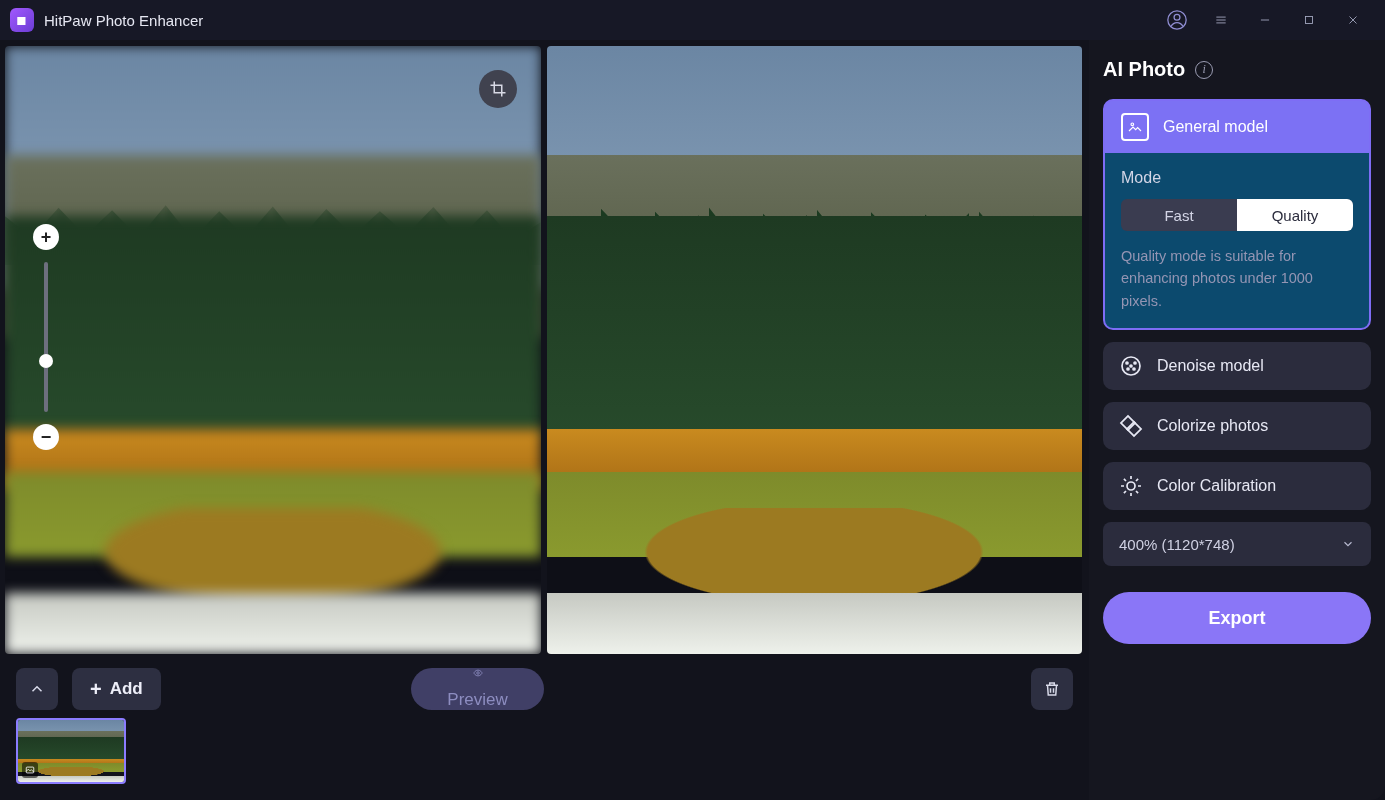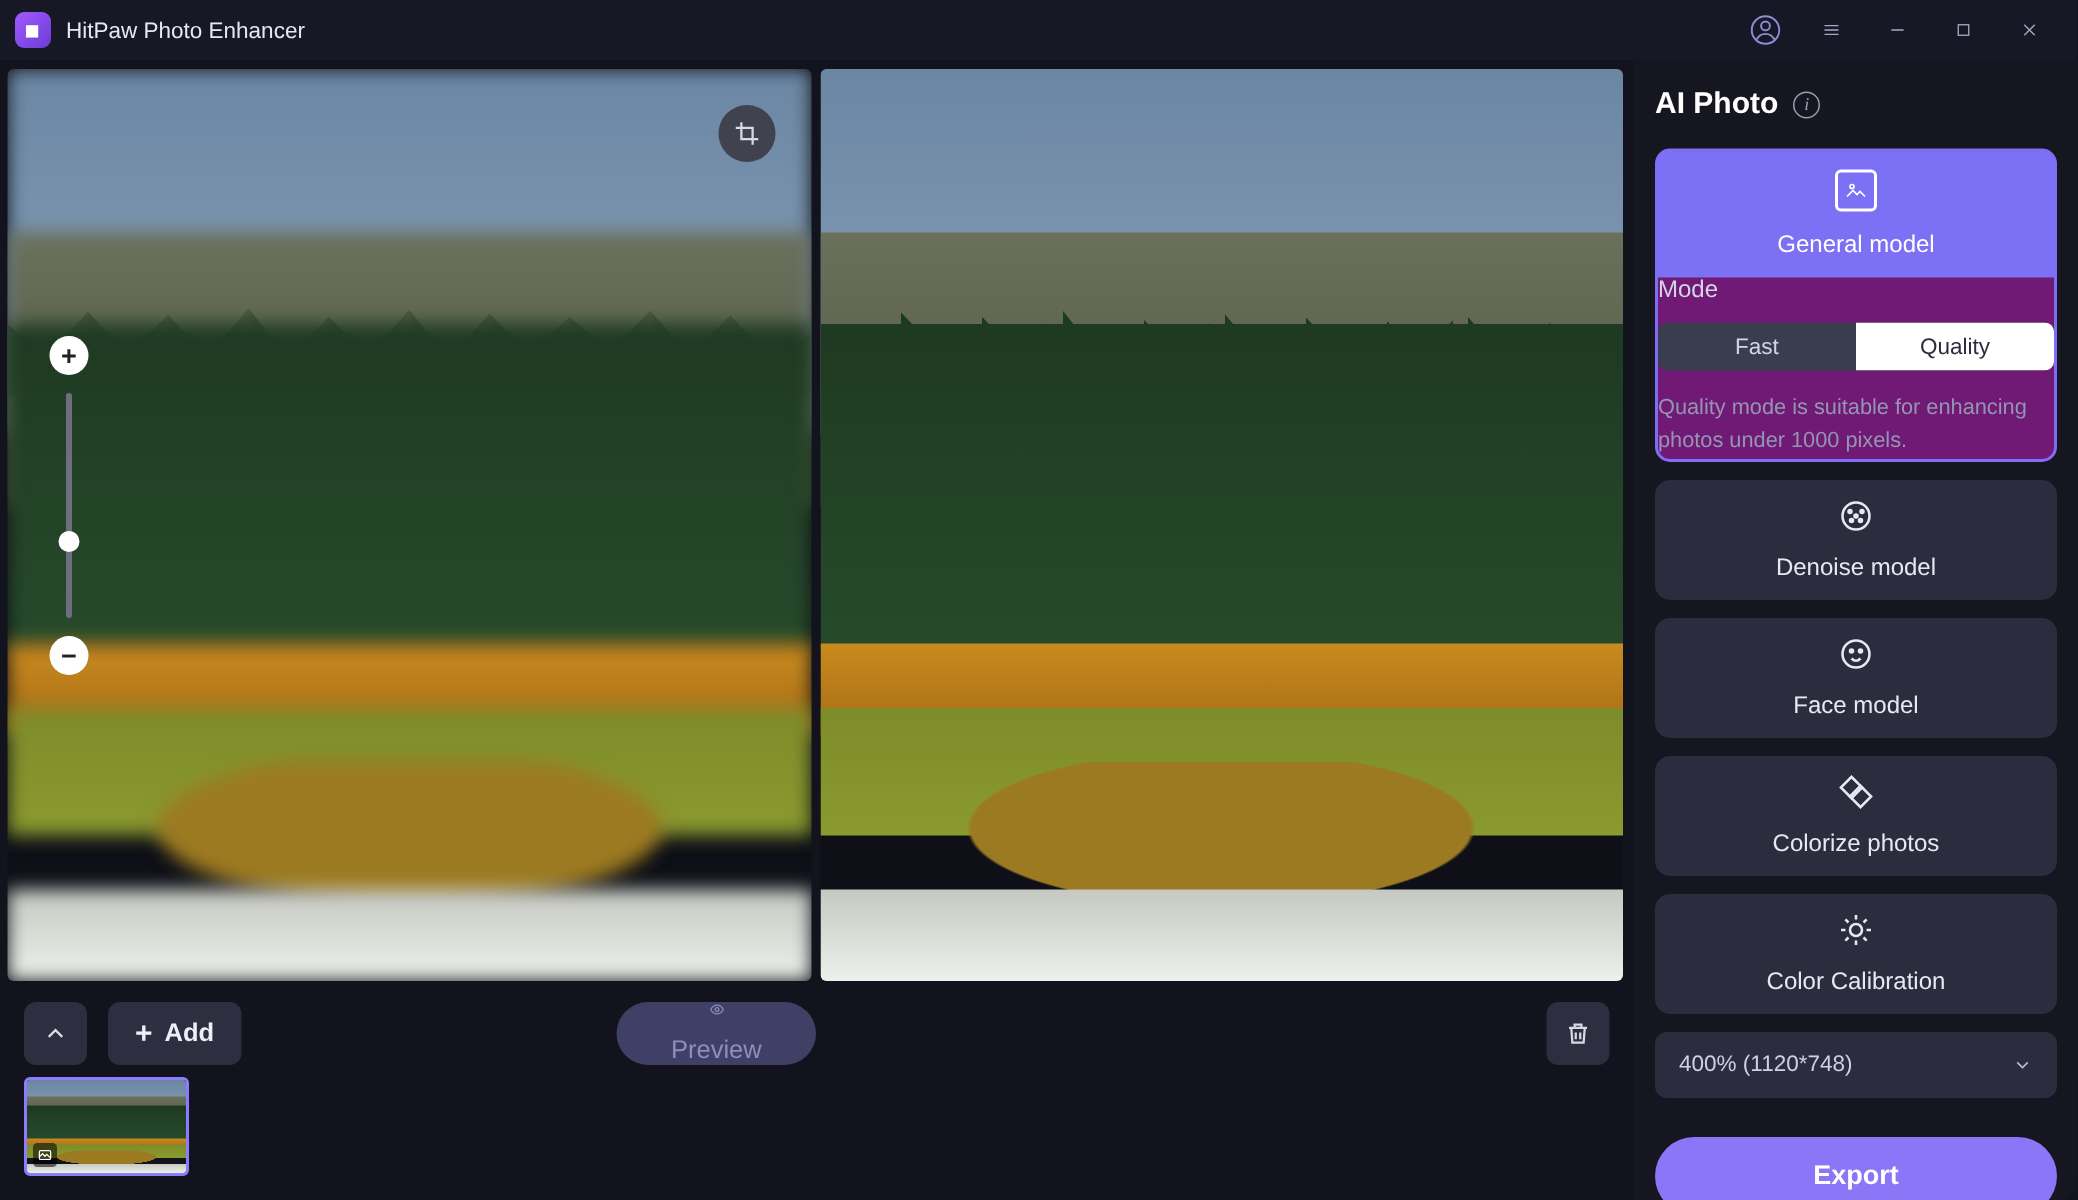--- a/index.html
+++ b/index.html
@@ -59,28 +59,28 @@
 .thumb { width:110px; height:66px; border-radius:4px; border:2px solid #8b7cff; position:relative; overflow:hidden; }
 .thumb .badge { position:absolute; left:4px; bottom:4px; width:16px; height:16px; background:rgba(0,0,0,0.55); border-radius:3px; display:flex; align-items:center; justify-content:center; }
 .thumb .badge svg { width:10px; height:10px; stroke:#fff; stroke-width:2; fill:none; }
 
 
 .right { width:296px; background:#15161f; padding:18px 14px 14px 14px; overflow-y:auto; border-radius:0 0 14px 0;}
 .sect-title { display:flex; align-items:center; gap:10px; color:#fff; font-size:20px; font-weight:700; margin-bottom:18px; }
 .sect-title .info { width:18px; height:18px; border:1.5px solid #9a9cb2; border-radius:50%; display:flex; align-items:center; justify-content:center; font-size:12px; color:#9a9cb2; font-weight:400; font-style:italic; font-family:serif; }
 
 .model-card { background:#2b2c3d; border-radius:10px; margin-bottom:12px; }
-.model-head { display:flex; align-items:center; gap:14px; padding:12px 16px; font-size:16px; color:#e7e8f4;flex-direction:column; }
+.model-head { display:flex; align-items:center; gap:14px; padding:12px 16px; font-size:16px; color:#e7e8f4; }
 .model-head svg { width:24px; height:24px; stroke:#e7e8f4; stroke-width:1.7; fill:none; }
 
 .model-card.active { border:2px solid #7e6df5; background:#7c71f4; padding:0; }
 .model-card.active .model-head { color:#fff; }
 .model-card.active .model-head .gicon { width:28px; height:28px; border:2px solid #fff; border-radius:4px; display:flex; align-items:center; justify-content:center; }
 .model-card.active .model-head .gicon svg { width:16px; height:16px; stroke:#fff; }
-.model-body { background:#701a75; border-radius:0 0 8px 8px; }
+.model-body { background:#0c4a6e; border-radius:0 0 8px 8px; padding:16px; }
 .mode-label { color:#d3d5e6; font-size:16px; margin-bottom:12px; }
 .mode-toggle { display:flex; background:#3a3c50; border-radius:6px; overflow:hidden; height:32px; margin-bottom:14px; }
 .mode-opt { flex:1; display:flex; align-items:center; justify-content:center; font-size:15px; color:#d3d5e6; }
 .mode-opt.white { background:#fff; color:#2b2c3d; }
 .mode-desc { color:#9495b3; font-size:14.5px; line-height:1.55; }
 
 .res-title { color:#fff; font-size:19px; font-weight:700; margin:24px 0 14px 0; }
 .dropdown { height:44px; background:#2b2c3d; border-radius:8px; display:flex; align-items:center; padding:0 16px; color:#cfd0e2; font-size:15px; justify-content:space-between; }
 .dropdown svg { width:14px; height:14px; stroke:#b8bad0; stroke-width:2; fill:none; }
 
@@ -245,31 +245,20 @@
             <circle cx="12" cy="12" r="1" fill="#e7e8f4"></circle>
             <circle cx="8" cy="9" r="1" fill="#e7e8f4"></circle>
             <circle cx="16" cy="9" r="1" fill="#e7e8f4"></circle>
             <circle cx="9" cy="15" r="1" fill="#e7e8f4"></circle>
             <circle cx="15" cy="15" r="1" fill="#e7e8f4"></circle>
           </svg>
         <span>Denoise model</span>
       </div>
     </div>
 
-    <div class="model-card">
-      <div class="model-head">
-        <svg viewBox="0 0 24 24">
-            <circle cx="12" cy="12" r="9"></circle>
-            <circle cx="9" cy="10" r="1" fill="#e7e8f4"></circle>
-            <circle cx="15" cy="10" r="1" fill="#e7e8f4"></circle>
-            <path d="M9 15c1 1 2 1.5 3 1.5s2-.5 3-1.5"></path>
-          </svg>
-        <span>Face model</span>
-      </div>
-    </div>
 
     <div class="model-card">
       <div class="model-head">
         <svg viewBox="0 0 24 24">
             <rect x="4" y="4" width="10" height="10" transform="rotate(45 9 9)"></rect>
             <rect x="10" y="10" width="10" height="10" transform="rotate(45 15 15)"></rect>
           </svg>
         <span>Colorize photos</span>
       </div>
     </div>

